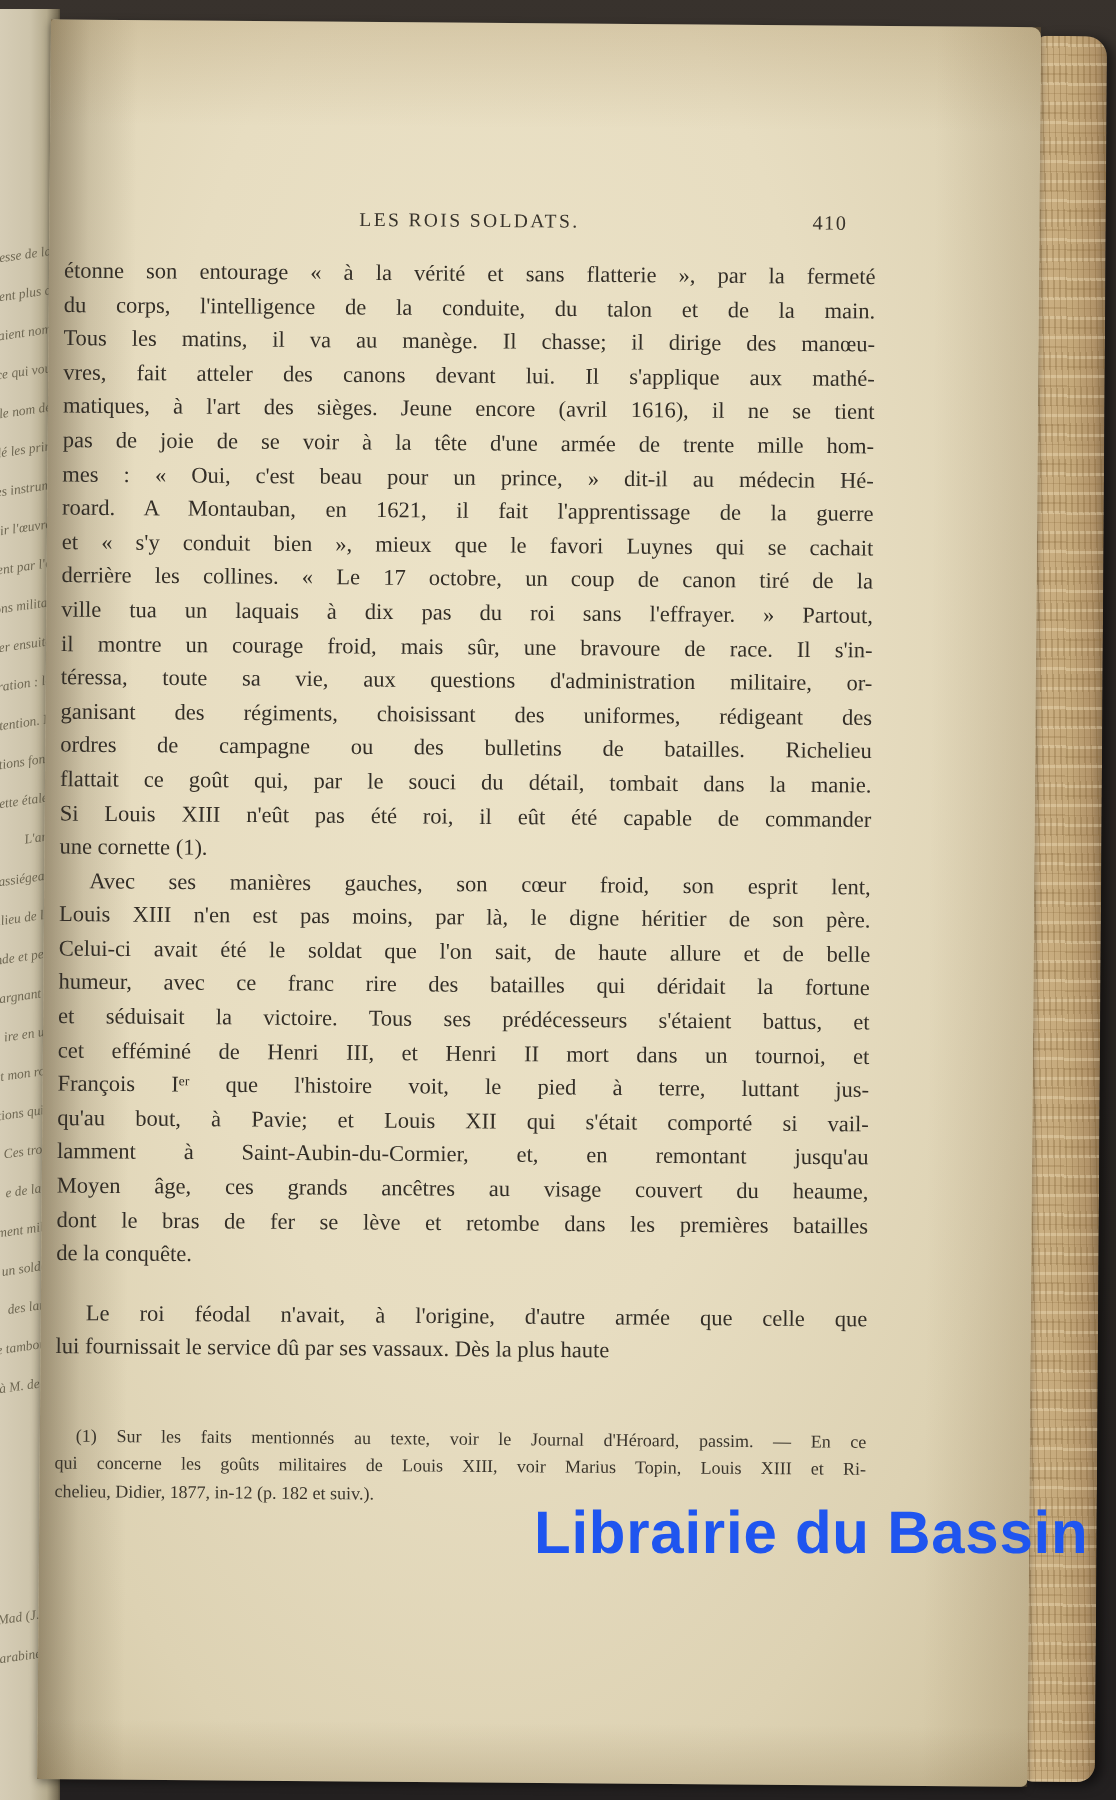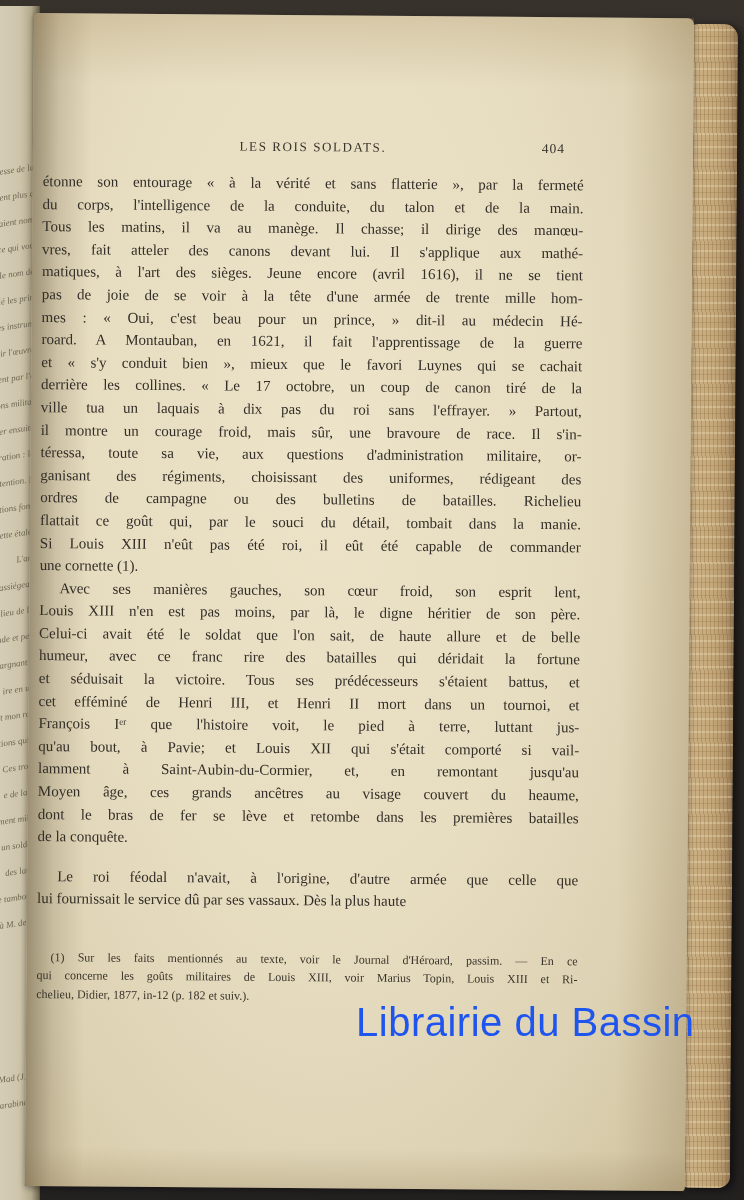--- a/index.html
+++ b/index.html
@@ -94,21 +94,21 @@
     color: #3a352c; font-size: 12px;
   }
   .fline { line-height: 18.3px; text-align: justify; text-align-last: justify; }
   .fline.last { text-align-last: left; }
   .fline:first-child { text-indent: 14px; }
 
   
   #watermark {
     position: absolute; left: 356px; top: 1000px;
     font-family: "Liberation Sans", sans-serif;
-    font-size: 40px; font-weight: 400; letter-spacing: 0.5px;
+    font-size: 40px; font-weight: 700; letter-spacing: 0.5px;
     white-space: nowrap;
     z-index: 6;
   }
 </style>
 </head>
 <body>
 
 <div id="photo">
 
   <div id="fore-edge"></div>
@@ -151,21 +151,21 @@
   </div>
 
   <div id="page">
     <div class="shade" id="gutter-shade"></div>
     <div class="shade" id="top-shade"></div>
     <div class="shade" id="right-shade"></div>
     <div class="shade" id="bottom-shade"></div>
 
     <div id="page-header">
       <div id="header-title">LES ROIS SOLDATS.</div>
-      <div id="page-number">404</div>
+      <div id="page-number">410</div>
     </div>
 
     <div id="body-text">
         <div class="paragraph">
           <div class="line">étonne son entourage « à la vérité et sans flatterie », par la fermeté</div>
           <div class="line">du corps, l'intelligence de la conduite, du talon et de la main.</div>
           <div class="line">Tous les matins, il va au manège. Il chasse; il dirige des manœu-</div>
           <div class="line">vres, fait atteler des canons devant lui. Il s'applique aux mathé-</div>
           <div class="line">matiques, à l'art des sièges. Jeune encore (avril 1616), il ne se tient</div>
           <div class="line">pas de joie de se voir à la tête d'une armée de trente mille hom-</div>

